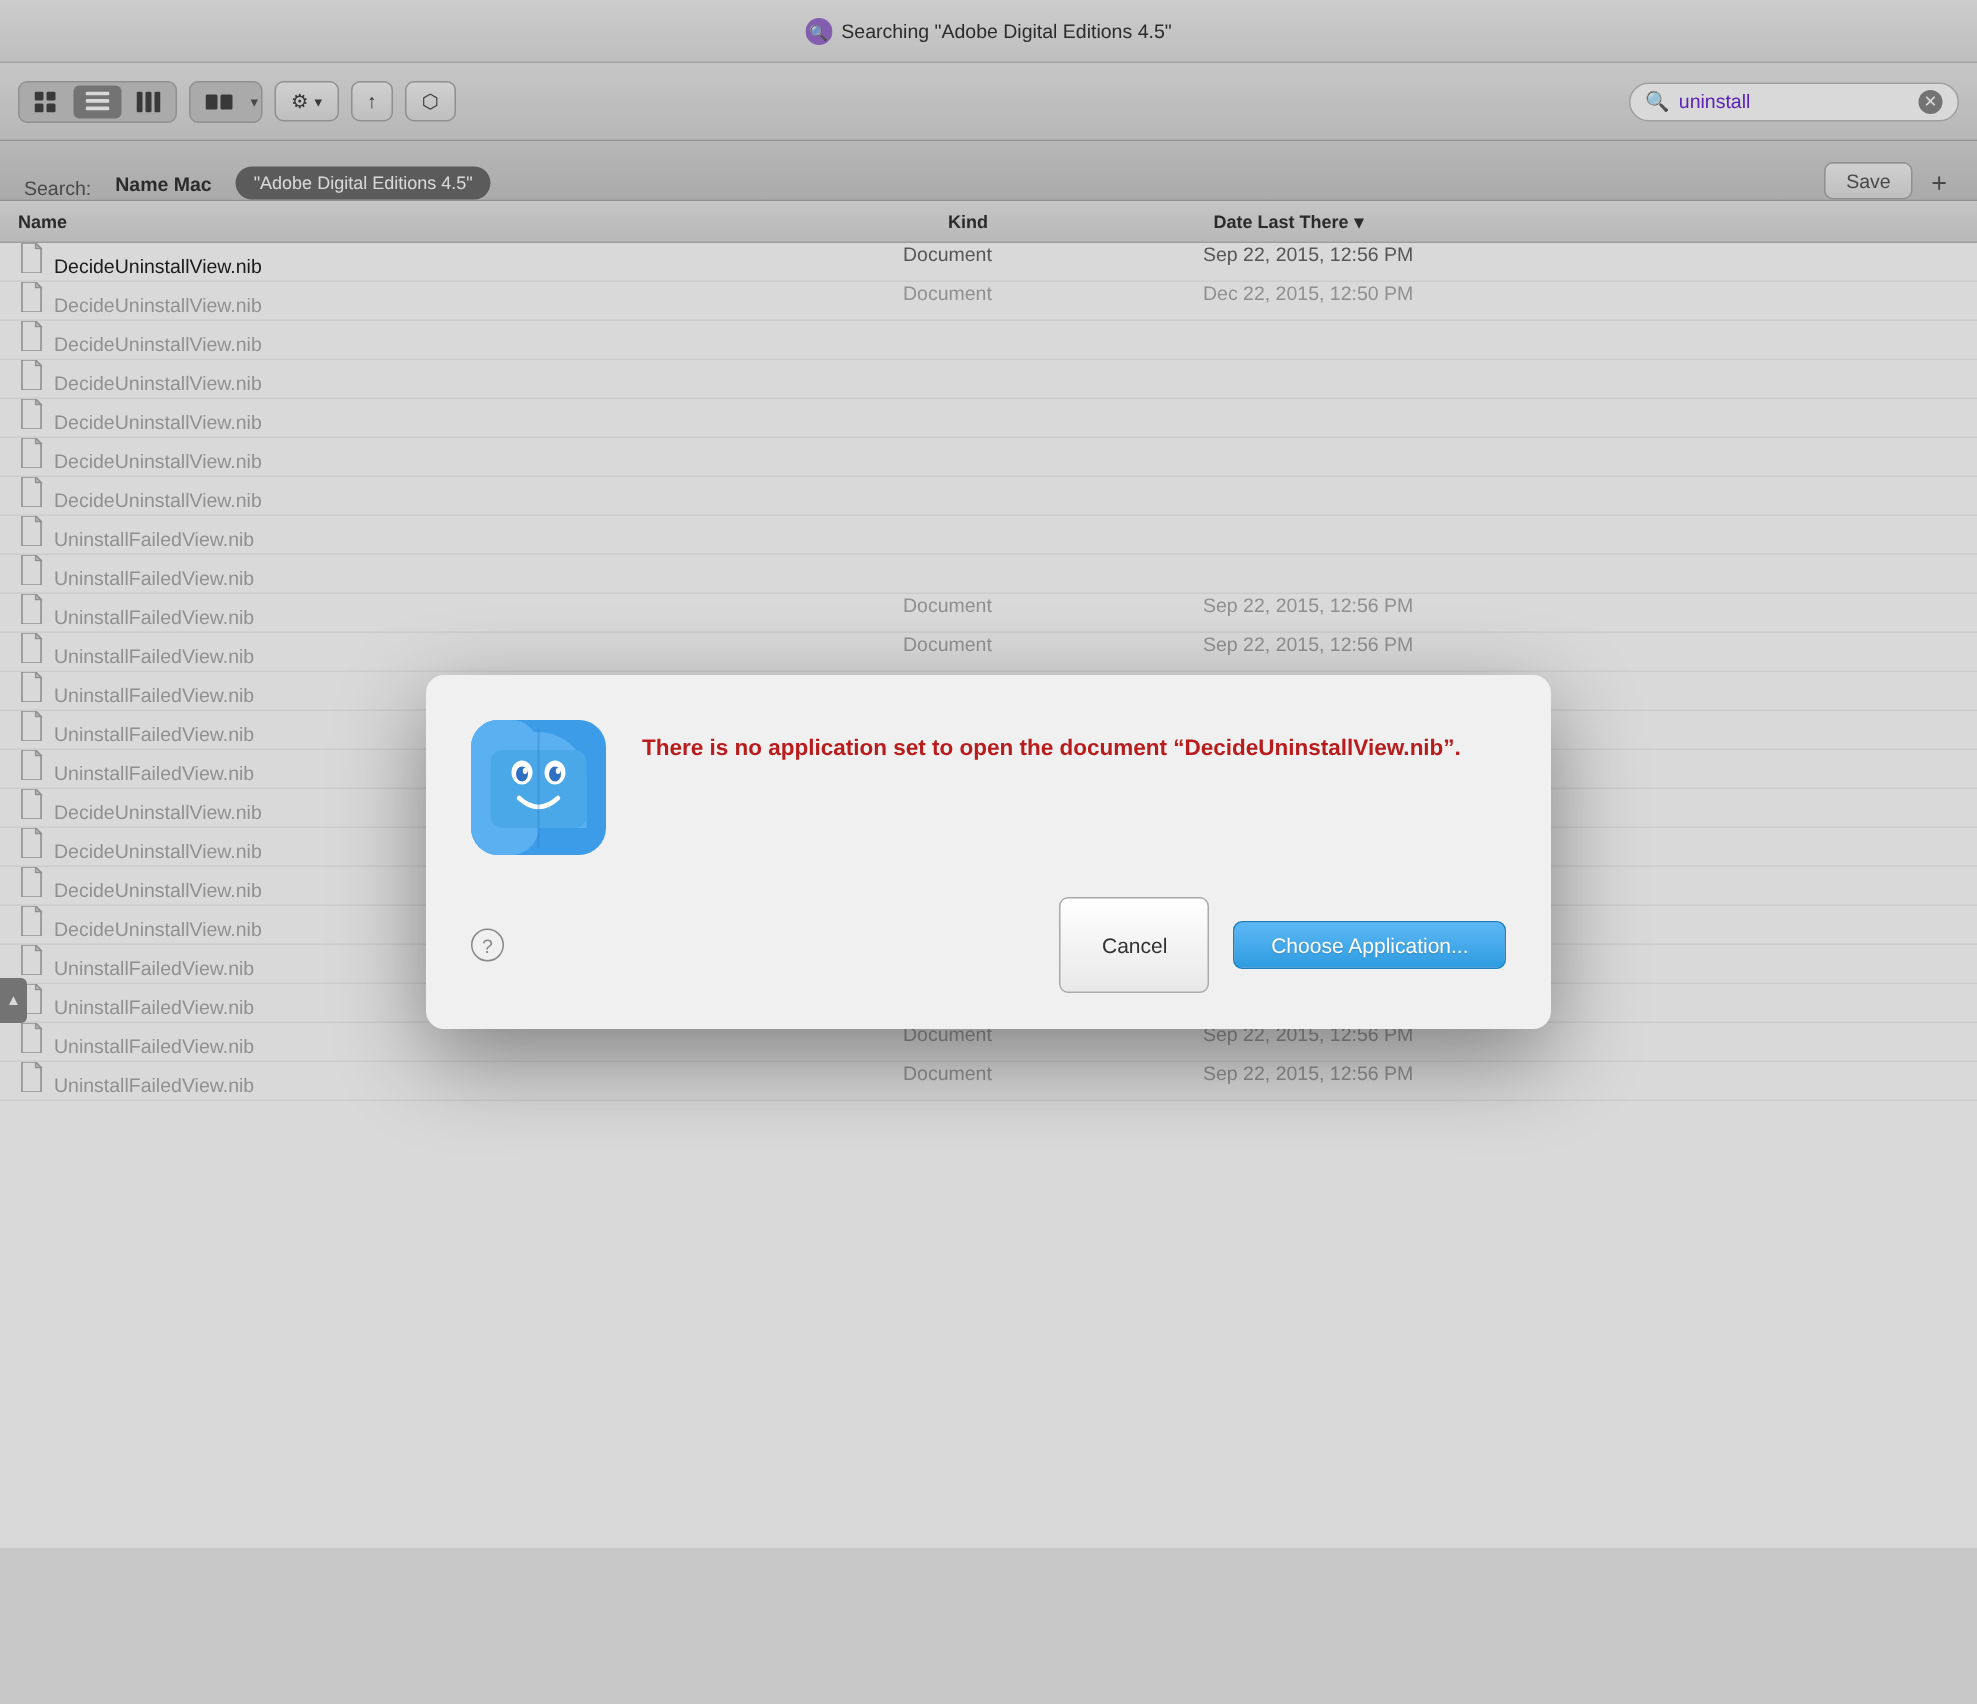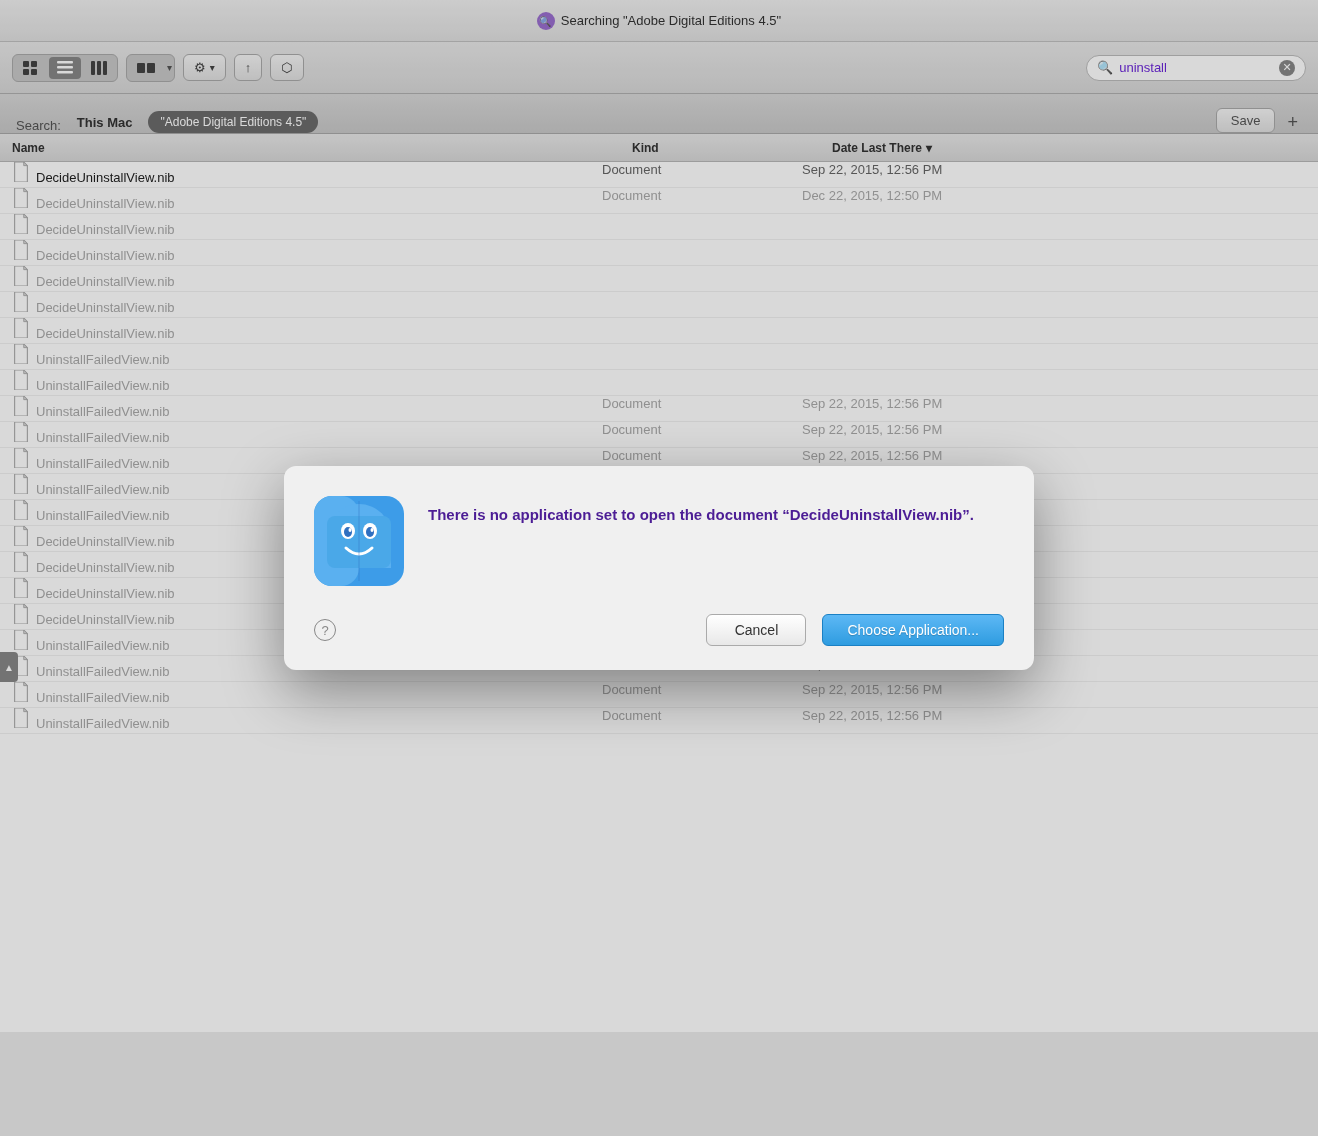--- a/index.html
+++ b/index.html
@@ -184,21 +184,21 @@
       align-items: center;
       padding: 0 12px;
     }
     .col-name {
       width: 620px;
       font-size: 12px;
       font-weight: 600;
       color: #333;
     }
     .col-kind {
-      width: 200px;
+      width: 177px;
       font-size: 12px;
       font-weight: 600;
       color: #333;
     }
     .col-date {
       flex: 1;
       font-size: 12px;
       font-weight: 600;
       color: #333;
       display: flex;
@@ -302,21 +302,21 @@
       height: 90px;
       flex-shrink: 0;
     }
     .modal-text {
       flex: 1;
       padding-top: 8px;
     }
     .modal-title {
       font-size: 15px;
       font-weight: 700;
-      color: #4c1d95;
+      color: #b91c1c;
       line-height: 1.4;
     }
     .modal-actions {
       display: flex;
       align-items: center;
       gap: 16px;
       justify-content: flex-end;
     }
     .help-btn {
       width: 22px;
@@ -332,21 +332,21 @@
       justify-content: center;
       margin-right: auto;
     }
     .cancel-btn {
       background: linear-gradient(to bottom, #ffffff, #e8e8e8);
       border: 1px solid #aaa;
       border-radius: 6px;
       cursor: pointer;
       font-size: 14px;
       color: #333;
-      padding: 7px 24px;
+      padding: 23px 24px;
       min-width: 100px;
     }
     .choose-btn {
       background: linear-gradient(to bottom, #5db8f5, #2e9ce0);
       border: 1px solid #1a80c4;
       border-radius: 6px;
       cursor: pointer;
       font-size: 14px;
       color: #fff;
       padding: 7px 24px;
@@ -422,21 +422,21 @@
 
   <div class="search-bar">
     <span style="color:#888;font-size:13px;">🔍</span>
     <input type="text" value="uninstall" style="">
     <div class="search-clear">✕</div>
   </div>
 </div>
 
 <div class="scope-bar">
   <span class="scope-label">Search:</span>
-  <button class="scope-btn active-scope">This Mac</button>
+  <button class="scope-btn active-scope">Name Mac</button>
   <button class="scope-btn-pill">"Adobe Digital Editions 4.5"</button>
   <button class="scope-save">Save</button>
   <button class="scope-plus">+</button>
 </div>
 
 <div class="col-headers">
   <div class="col-name">
     <span>Name</span>
   </div>
   <div class="col-kind">

